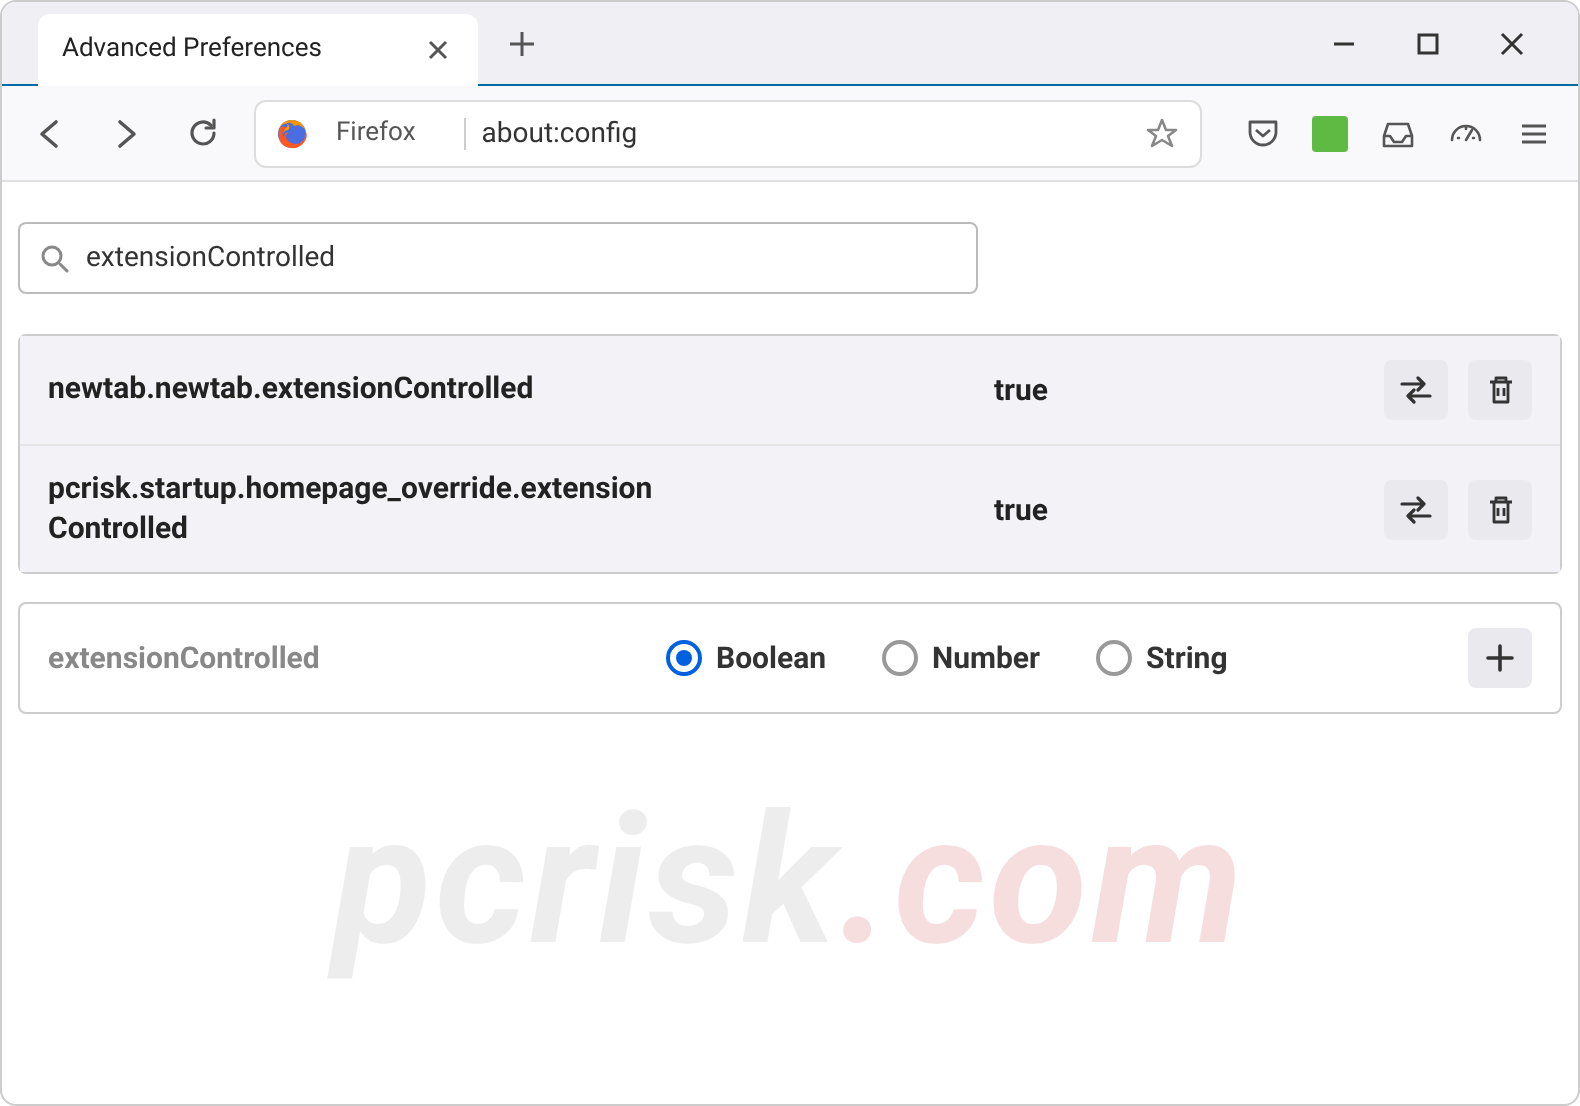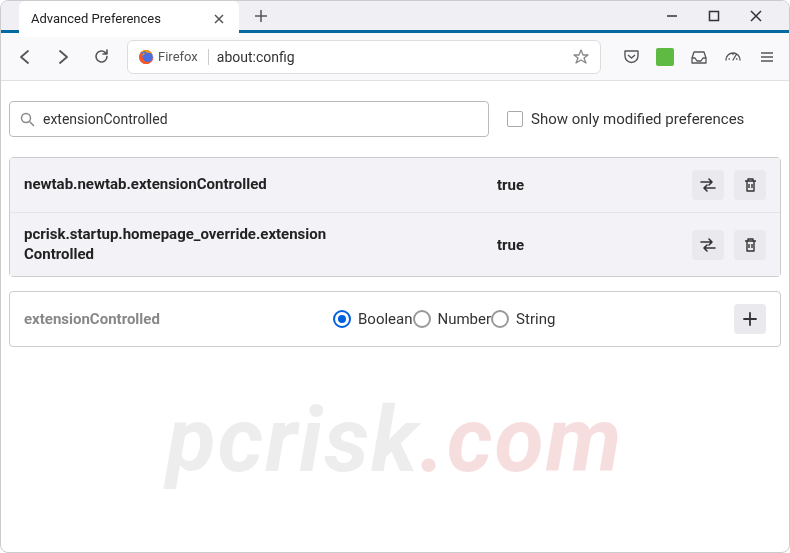--- a/index.html
+++ b/index.html
@@ -1,33 +1,33 @@
 <!DOCTYPE html>
 <html><head>
   <meta charset="utf-8">
   <style>
     * { margin: 0; padding: 0; box-sizing: border-box; font-family: -apple-system, BlinkMacSystemFont, "Segoe UI", Roboto, sans-serif; }
     body { width: 790px; height: 553px; background: #fff; position: relative; overflow: hidden; }
     
     .window { width: 100%; height: 100%; border: 1px solid #ccc; border-radius: 8px; overflow: hidden; background: #fff; }
     
-    .titlebar { display: flex; align-items: center; background: #f0f0f4; height: 32px; border-bottom: 3px solid #0369a1; }
+    .titlebar { display: flex; align-items: center; background: #f0f0f4; height: 42px; border-bottom: 1px solid #0369a1; }
     .tab { display: flex; align-items: center; background: #fff; margin: 6px 0 0 18px; padding: 0 12px; height: 36px; border-radius: 6px 6px 0 0; min-width: 220px; position: relative; }
     .tab-title { font-size: 13px; color: #222; flex: 1; }
     .tab-close { width: 16px; height: 16px; display: flex; align-items: center; justify-content: center; cursor: pointer; color: #555; }
     .new-tab { margin-left: 8px; width: 28px; height: 28px; display: flex; align-items: center; justify-content: center; cursor: pointer; color: #555; }
     .titlebar-spacer { flex: 1; }
     .window-controls { display: flex; gap: 12px; padding-right: 18px; }
     .win-btn { width: 30px; height: 30px; display: flex; align-items: center; justify-content: center; cursor: pointer; color: #333; }
     
     .toolbar { display: flex; align-items: center; background: #f9f9fb; height: 48px; padding: 0 12px; gap: 8px; border-bottom: 1px solid #e0e0e0; }
     .nav-arrows { display: flex; gap: 14px; align-items: center; }
     .nav-btn { width: 24px; height: 24px; display: flex; align-items: center; justify-content: center; cursor: pointer; color: #555; }
     .urlbar { flex: 1; display: flex; align-items: center; background: #fff; border: 1px solid #ddd; border-radius: 6px; height: 34px; padding: 0 10px; gap: 8px; margin: 0 6px; }
-    .urlbar-identity { display: flex; align-items: center; gap: 4px; border-right: 1px solid #ccc; padding-right: 10px; }
+    .urlbar-identity { display: flex; align-items: center; gap: 14px; border-right: 1px solid #ccc; padding-right: 24px; }
     .firefox-logo { width: 16px; height: 16px; }
     .identity-text { font-size: 13px; color: #555; }
     .url-text { font-size: 14px; color: #333; flex: 1; }
     .urlbar-end { display: flex; align-items: center; }
     .star { color: #888; }
     .toolbar-icons { display: flex; gap: 14px; align-items: center; padding-left: 6px; }
     .tb-icon { width: 20px; height: 20px; display: flex; align-items: center; justify-content: center; color: #555; }
     .ext-green { width: 18px; height: 18px; background: #5eba43; border-radius: 2px; }
     
     .content { padding: 20px 8px; background: #fff; }
@@ -44,21 +44,21 @@
     .pref-row { display: flex; align-items: center; padding: 12px 14px; gap: 14px; }
     .pref-row:first-child { border-bottom: 1px solid #e5e5e5; }
     .pref-row.shaded { background: #f3f3f7; }
     .pref-name { font-size: 15px; font-weight: 700; color: #222; width: 305px; line-height: 1.3; word-break: break-word; }
     .pref-value { font-size: 15px; font-weight: 700; color: #222; flex: 1; text-align: center; }
     .pref-actions { display: flex; gap: 10px; }
     .action-btn { width: 32px; height: 30px; background: #e9e9ee; border-radius: 4px; display: flex; align-items: center; justify-content: center; cursor: pointer; }
     
     .new-pref-row { display: flex; align-items: center; border: 1px solid #ccc; border-radius: 4px; padding: 12px 14px; gap: 14px; }
     .new-pref-name { font-size: 15px; font-weight: 700; color: #888; width: 295px; }
-    .radio-group { display: flex; flex: 1; }
+    .radio-group { display: flex; gap: 28px; flex: 1; font-weight: bold; }
     .radio-item { display: flex; align-items: center; gap: 7px; }
     .radio-circle { width: 18px; height: 18px; border: 2px solid #999; border-radius: 50%; position: relative; }
     .radio-circle.checked { border-color: #0061e0; }
     .radio-circle.checked::after { content: ''; position: absolute; width: 8px; height: 8px; background: #0061e0; border-radius: 50%; top: 3px; left: 3px; }
     .radio-label { font-size: 15px; color: #333; }
     
     .watermark { position: absolute; bottom: 60px; left: 50%; transform: translate(-50%, 0); font-size: 90px; font-weight: 700; font-style: italic; color: rgba(220,220,220,0.5); letter-spacing: 2px; pointer-events: none; user-select: none; white-space: nowrap; }
     .watermark .tld { color: rgba(240,190,190,0.5); }
     
     svg { display: block; }
@@ -168,24 +168,20 @@
     <div class="search-row">
       <div class="search-box">
         <span class="search-icon">
           <svg width="15" height="15" viewBox="0 0 15 15">
               <circle cx="6" cy="6" r="4.5" stroke="currentColor" stroke-width="1.5" fill="none"></circle>
               <path d="M10 10 L13.5 13.5" stroke="currentColor" stroke-width="1.5" stroke-linecap="round"></path>
             </svg>
         </span>
         <input class="search-input" value="extensionControlled" style="">
       </div>
-      <div class="checkbox-row">
-        <div class="checkbox"></div>
-        <span class="checkbox-label">Show only modified preferences</span>
-      </div>
     </div>
 
     <div class="prefs-box">
       <div class="pref-row shaded">
         <div class="pref-name">newtab.newtab.extensionControlled</div>
         <div class="pref-value">true</div>
         <div class="pref-actions">
           <div class="action-btn">
             <svg width="18" height="14" viewBox="0 0 18 14">
                 <path d="M2 4 H13 M13 4 L10 1 M13 4 L10 7 M16 10 H5 M5 10 L8 7 M5 10 L8 13" stroke="#333" stroke-width="1.6" fill="none" stroke-linecap="round" stroke-linejoin="round"></path>

